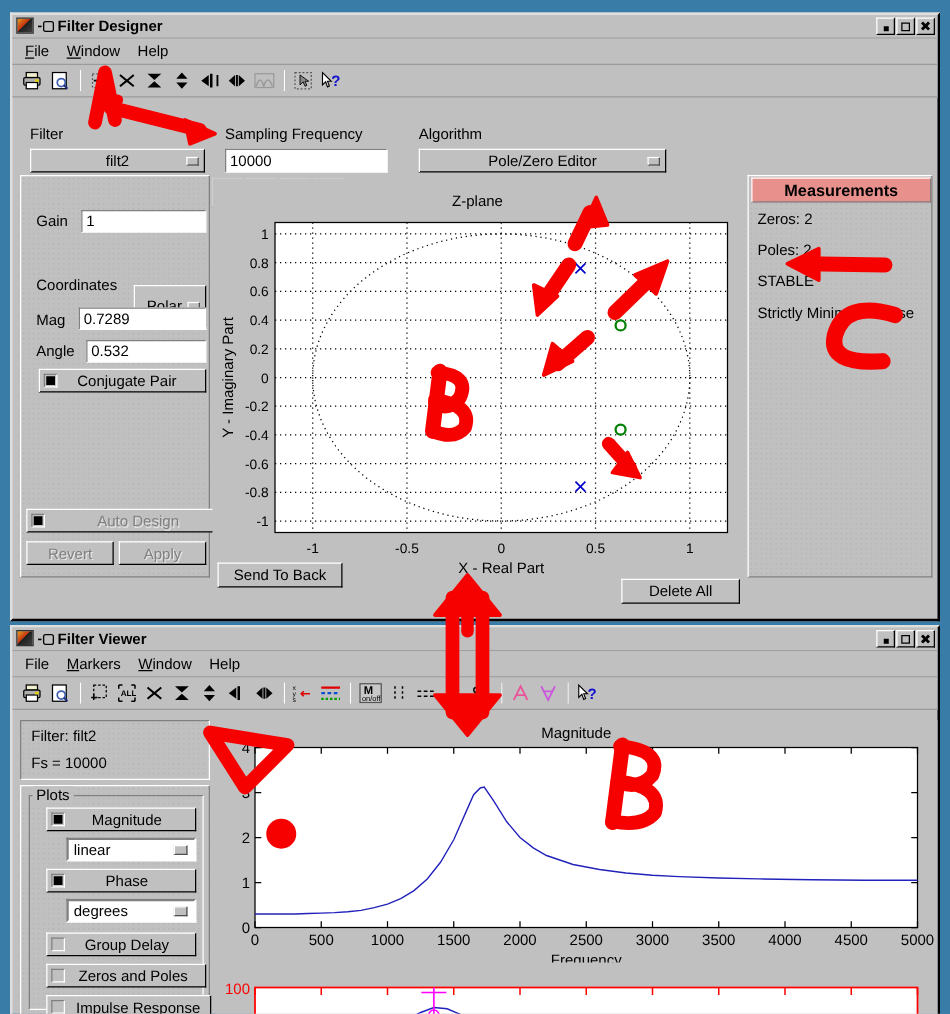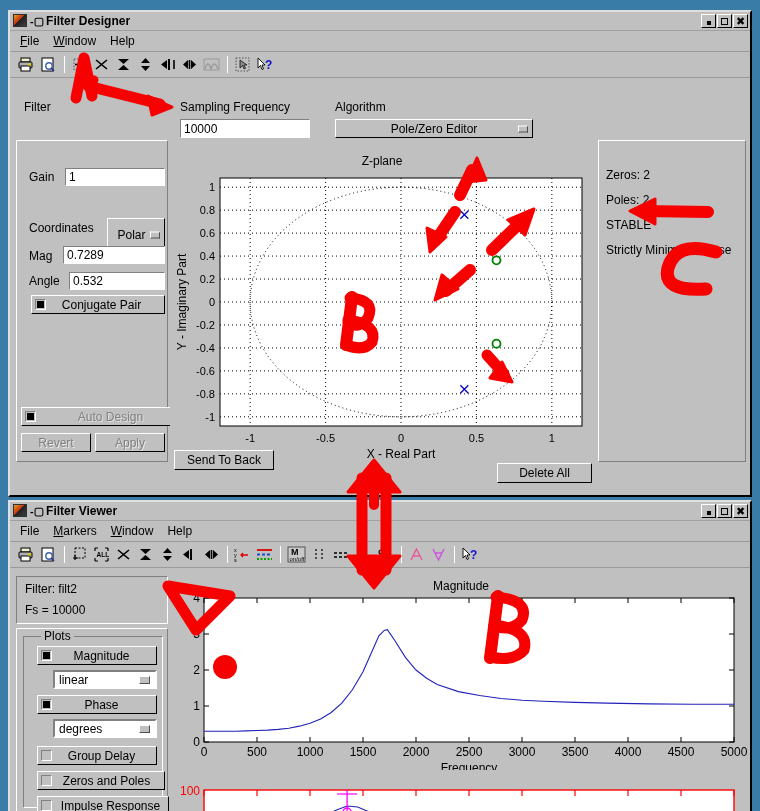--- a/index.html
+++ b/index.html
@@ -256,40 +256,44 @@
       <div class="tbitem">
         <svg width="18" height="15" viewBox="0 0 18 15">
             <path d="M2 1 L2 11 L4.5 8.5 L6 12.5 L7.5 11.8 L6 8 L9 8 Z" fill="#fff" stroke="#000" stroke-width="0.9"></path>
             <text x="9" y="12" font-size="12" font-weight="bold" fill="#1010d0" font-family="Liberation Sans, sans-serif">?</text>
           </svg>
       </div>
     </div>
 
     <div style="position:absolute; left:0; top:72px; width:740px; height:56px;">
       <span class="lbl" style="position:absolute; left:14px; top:16px;">Filter</span>
+      <div class="dropdown" style="position:absolute; left:14px; top:35px; width:140px; height:19px;">
+        <span>filt2</span>
+        <span class="arrow"></span>
+      </div>
 
       <span class="lbl" style="position:absolute; left:170px; top:16px;">Sampling Frequency</span>
       <div class="fieldbox" style="position:absolute; left:170px; top:35px; width:130px; height:19px;">
         <span>10000</span>
       </div>
 
       <span class="lbl" style="position:absolute; left:325px; top:16px;">Algorithm</span>
       <div class="dropdown" style="position:absolute; left:325px; top:35px; width:198px; height:19px;">
         <span>Pole/Zero Editor</span>
         <span class="arrow"></span>
       </div>
     </div>
 
     <div class="panel-raised dotgrid" style="position:absolute; left:6px; top:128px; width:152px; height:322px;">
       <span class="lbl" style="position:absolute; left:12px; top:29px;">Gain</span>
       <div class="fieldbox" style="position:absolute; left:48px; top:27px; width:100px; height:18px;">
         <span>1</span>
       </div>
       <span class="lbl" style="position:absolute; left:12px; top:80px;">Coordinates</span>
-      <div class="dropdown" style="position:absolute; left:90px; top:77px; width:58px; height:33px;">
+      <div class="dropdown" style="position:absolute; left:90px; top:87px; width:58px; height:33px;">
         <span style="margin-right:9px;">Polar</span>
         <span class="arrow"></span>
       </div>
       <span class="lbl" style="position:absolute; left:12px; top:108px;">Mag</span>
       <div class="fieldbox" style="position:absolute; left:46px; top:105px; width:102px; height:18px;">
         <span>0.7289</span>
       </div>
       <span class="lbl" style="position:absolute; left:12px; top:133px;">Angle</span>
       <div class="fieldbox" style="position:absolute; left:52px; top:131px; width:96px; height:18px;">
         <span>0.532</span>
@@ -376,20 +380,21 @@
           <path d="M290.34999999999997 67.74074074074073 L298.34999999999997 75.74074074074073 M298.34999999999997 67.74074074074073 L290.34999999999997 75.74074074074073" stroke="#0000cc" stroke-width="1.3" fill="none"></path>
           <path d="M290.34999999999997 242.25925925925924 L298.34999999999997 250.25925925925924 M298.34999999999997 242.25925925925924 L290.34999999999997 250.25925925925924" stroke="#0000cc" stroke-width="1.3" fill="none"></path>
           <circle cx="326.4775" cy="117.32222222222222" r="4" fill="none" stroke="#008000" stroke-width="1.8"></circle>
           <circle cx="326.4775" cy="200.67777777777775" r="4" fill="none" stroke="#008000" stroke-width="1.8"></circle>
           <text x="231" y="315" text-anchor="middle" font-size="12" fill="#000" font-family="Liberation Sans, sans-serif">X - Real Part</text>
           <text x="16" y="159" text-anchor="middle" font-size="12" fill="#000" font-family="Liberation Sans, sans-serif" transform="rotate(-90 16 159)">Y - Imaginary Part</text>
         </svg>
     </div>
 
     <div class="panel-raised dotgrid" style="position:absolute; left:588px; top:128px; width:148px; height:322px;">
+      <div class="hdr-red" style="position:absolute; left:2px; top:1px; width:144px; height:20px; line-height:20px;">Measurements</div>
       <span class="lbl" style="position:absolute; left:7px; top:27px;text-align:center;">Zeros:  2</span>
       <span class="lbl" style="position:absolute; left:7px; top:52px;">Poles:  2</span>
       <span class="lbl" style="position:absolute; left:7px; top:77px;">STABLE</span>
       <span class="lbl" style="position:absolute; left:7px; top:102px;">Strictly Minimum Phase</span>
     </div>
 
     <div class="btn" style="position:absolute; left:164px; top:438px; width:100px; height:20px;">
       <span>Send To Back</span>
     </div>
     <div class="btn" style="position:absolute; left:487px; top:451px; width:95px; height:20px;">
@@ -554,21 +559,21 @@
       </div>
     </div>
 
     <div class="panel-sunken dotgrid" style="position:absolute; left:6px; top:74px; width:152px; height:48px;">
       <span class="lbl" style="position:absolute; left:8px; top:5px;">Filter: filt2</span>
       <span class="lbl" style="position:absolute; left:8px; top:26px;">Fs = 10000</span>
     </div>
 
     <div class="panel-raised dotgrid" style="position:absolute; left:6px; top:126px; width:152px; height:185px;">
       <div style="position:absolute; left:6px; top:7px; width:140px; height:172px; border:1px solid #fff; border-top-color:#808080; border-left-color:#808080;"></div>
-      <span class="lbl" style="position:absolute; left:24px; top:0px; background:#c0c0c0; padding:0 3px;">Plots</span>
+      <span class="lbl" style="position:absolute; left:9px; top:0px; background:#c0c0c0; padding:0 3px;">Plots</span>
 
       <div class="checkbtn" style="position:absolute; left:20px; top:17px; width:120px; height:19px;">
         <span class="chk on"></span>
         <span style="flex:1; text-align:center; padding-right:10px;">Magnitude</span>
       </div>
       <div class="dropdown-white" style="position:absolute; left:36px; top:41px; width:104px; height:19px;">
         <span>linear</span>
         <span class="arrow"></span>
       </div>
 

